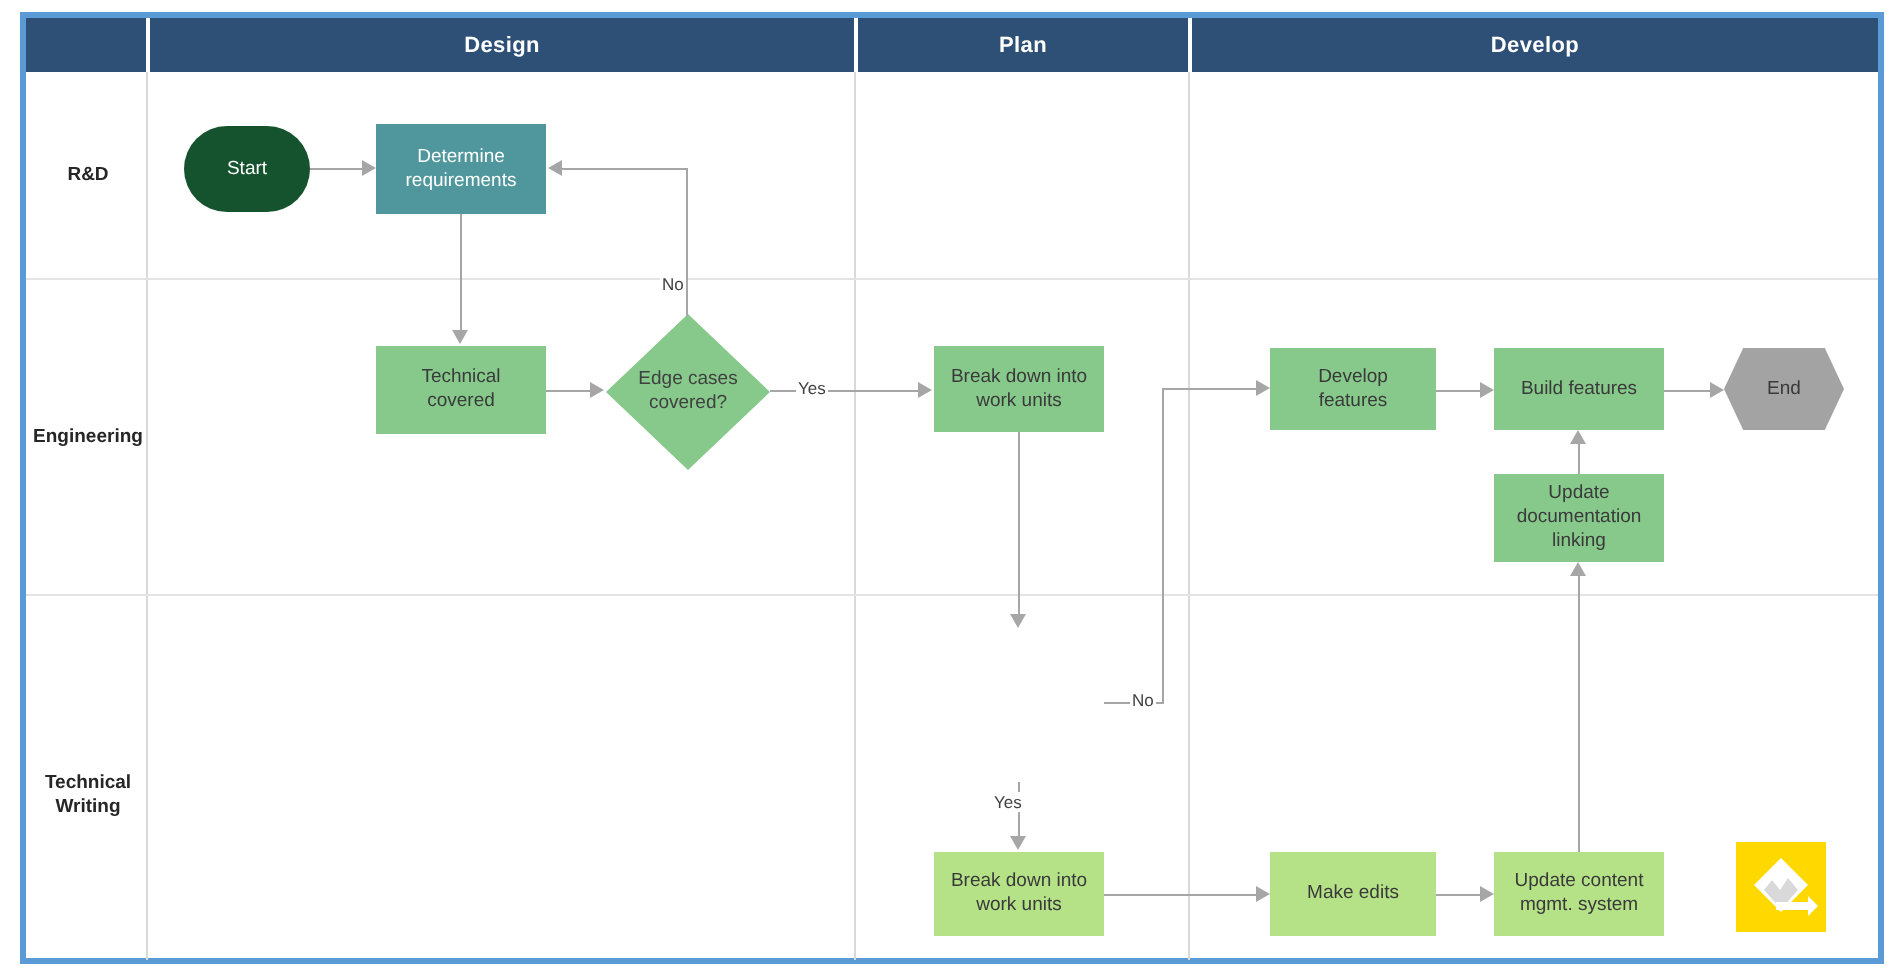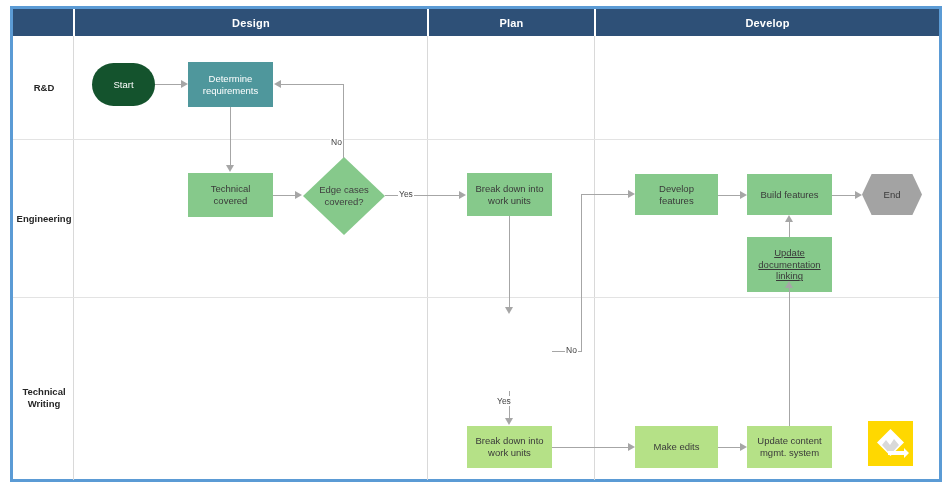--- a/index.html
+++ b/index.html
@@ -139,21 +139,21 @@
 
   <div class="node green" style="left:635px;top:174px;width:83px;height:41px;flex-direction:column;">
     <div>Develop</div>
     <div>features</div>
   </div>
 
   <div class="node green" style="left:747px;top:174px;width:85px;height:41px;">Build features</div>
 
   <div class="node hexa" style="left:862px;top:174px;width:60px;height:41px;">End</div>
 
-  <div class="node green" style="left:747px;top:237px;width:85px;height:55px;flex-direction:column;text-decoration:underline;">
+  <div class="node green" style="left:747px;top:237px;width:85px;height:44px;flex-direction:column;">
     <div>Update</div>
     <div>documentation</div>
     <div>linking</div>
   </div>
 
   <div class="seg h" style="left:718px;top:195px;width:22px;"></div>
   <div class="arrow right" style="left:740px;top:191px;"></div>
 
   <div class="seg h" style="left:832px;top:195px;width:23px;"></div>
   <div class="arrow right" style="left:855px;top:191px;"></div>

